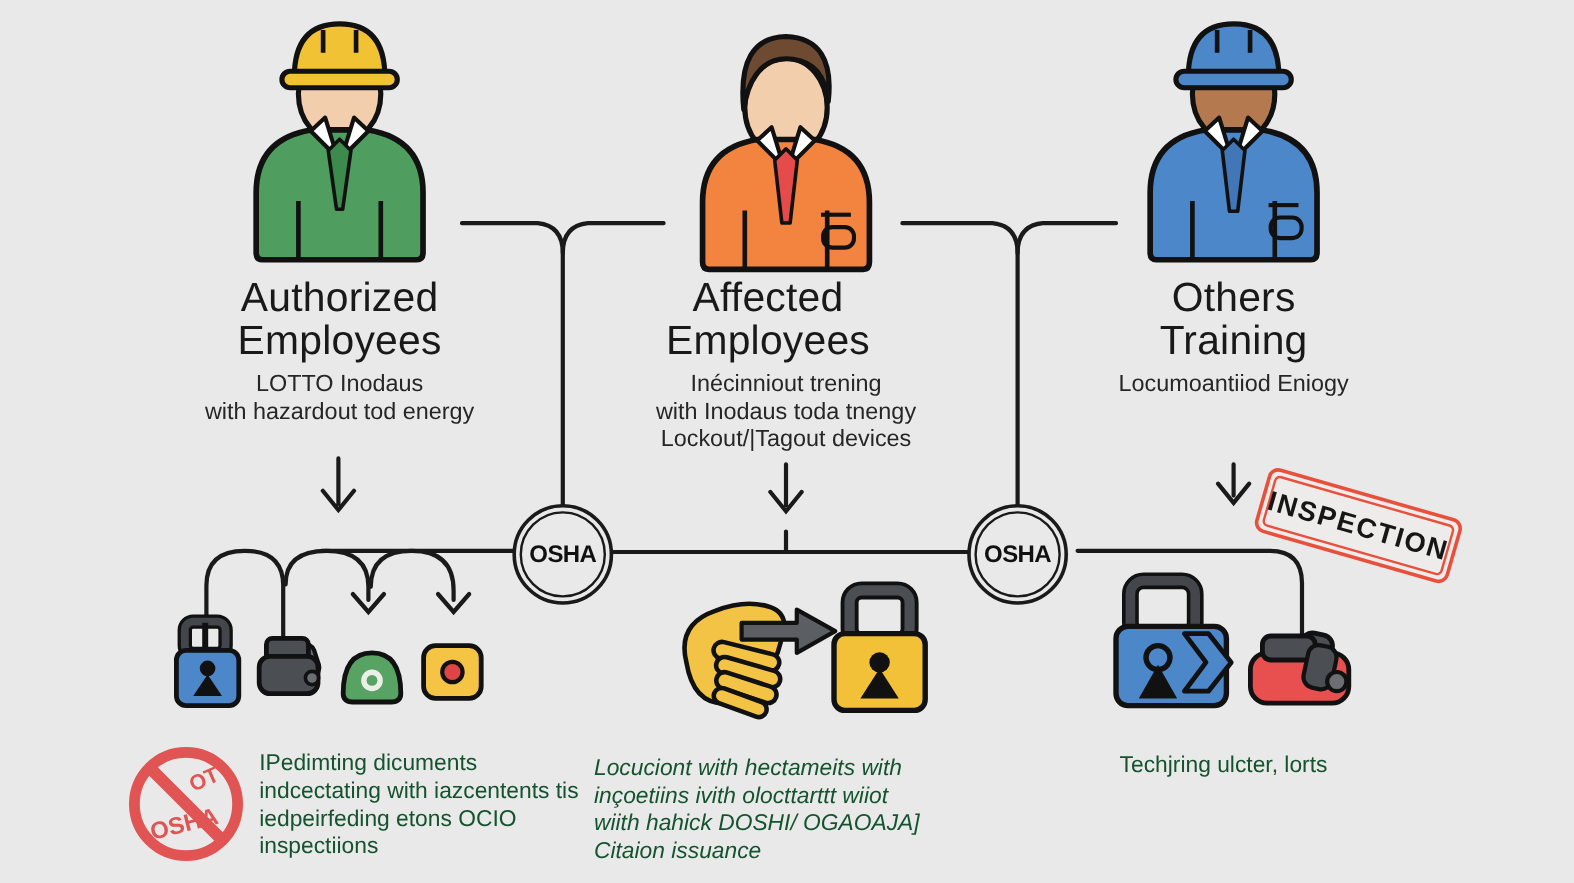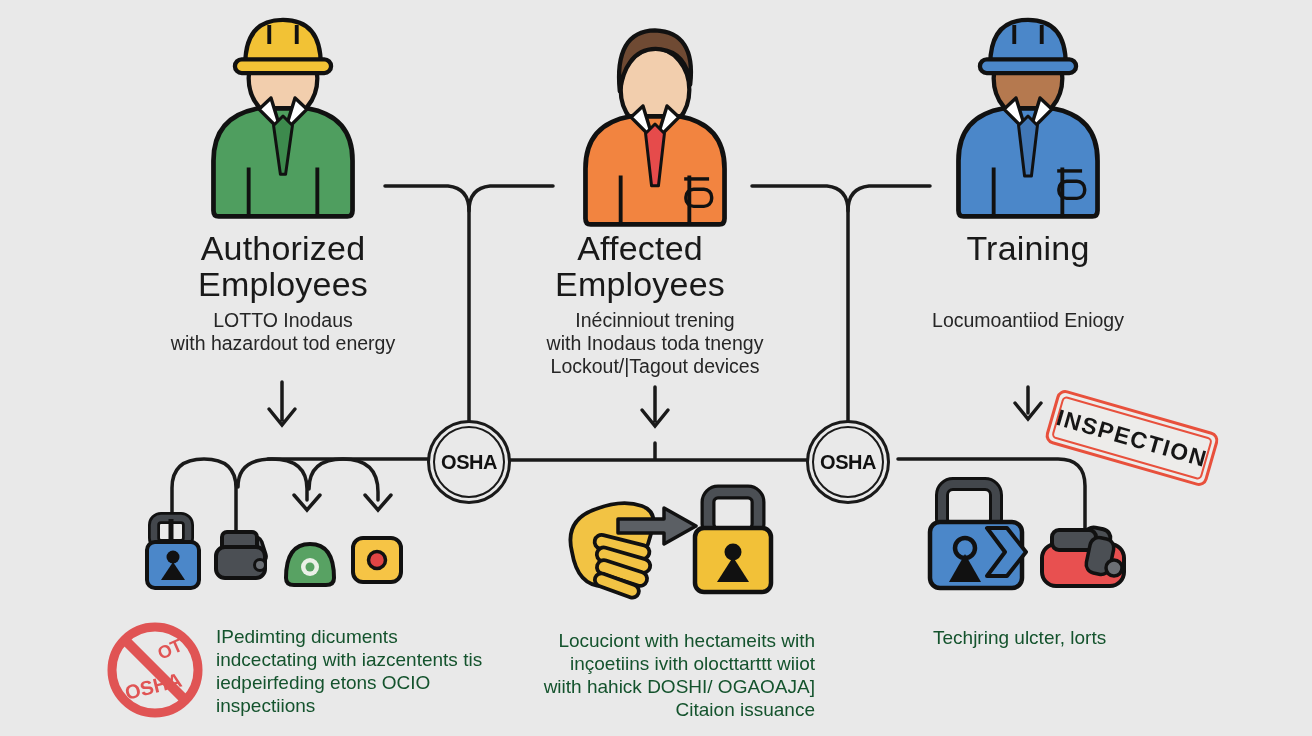--- a/index.html
+++ b/index.html
@@ -13,21 +13,21 @@
 
   .heading{
     text-align:center; font-size:34px; line-height:36px; font-weight:500;
     color:#191919; letter-spacing:.2px;
   }
   .subtext{
     text-align:center; font-size:19.5px; line-height:23px; font-weight:400;
     color:#262626;
   }
   .bottomtext{ font-size:19px; line-height:23px; color:#14532d; }
-  .bottomtext.center{ text-align:right; }
+  .bottomtext.center{ text-align:left;font-style:italic; }
 
   .osha-badge{
     width:84px; height:84px; border-radius:50%;
     border:3.5px solid var(--line,#1a1a1a); background:var(--bg,#e9e9e9);
     box-sizing:border-box;
   }
   .osha-badge .inner{
     position:absolute; inset:3px; border-radius:50%;
     border:2.5px solid var(--line,#1a1a1a);
     display:flex; align-items:center; justify-content:center;
@@ -124,20 +124,21 @@
     <div>Affected</div>
     <div>Employees</div>
   </div>
   <div class="abs z2 subtext" style="left:495px;top:309px;width:320px">
     <div>Inécinniout trening</div>
     <div>with Inodaus toda tnengy</div>
     <div>Lockout/|Tagout devices</div>
   </div>
 
   <div class="abs z2 heading" style="left:878px;top:230px;width:300px">
+    <div>Others</div>
     <div>Training</div>
   </div>
   <div class="abs z2 subtext" style="left:888px;top:309px;width:280px">
     <div>Locumoantiiod Eniogy</div>
   </div>
 
   <div class="abs z2 osha-badge" style="left:427px;top:420px">
     <div class="inner">OSHA</div>
   </div>
   <div class="abs z2 osha-badge" style="left:806px;top:420px">

